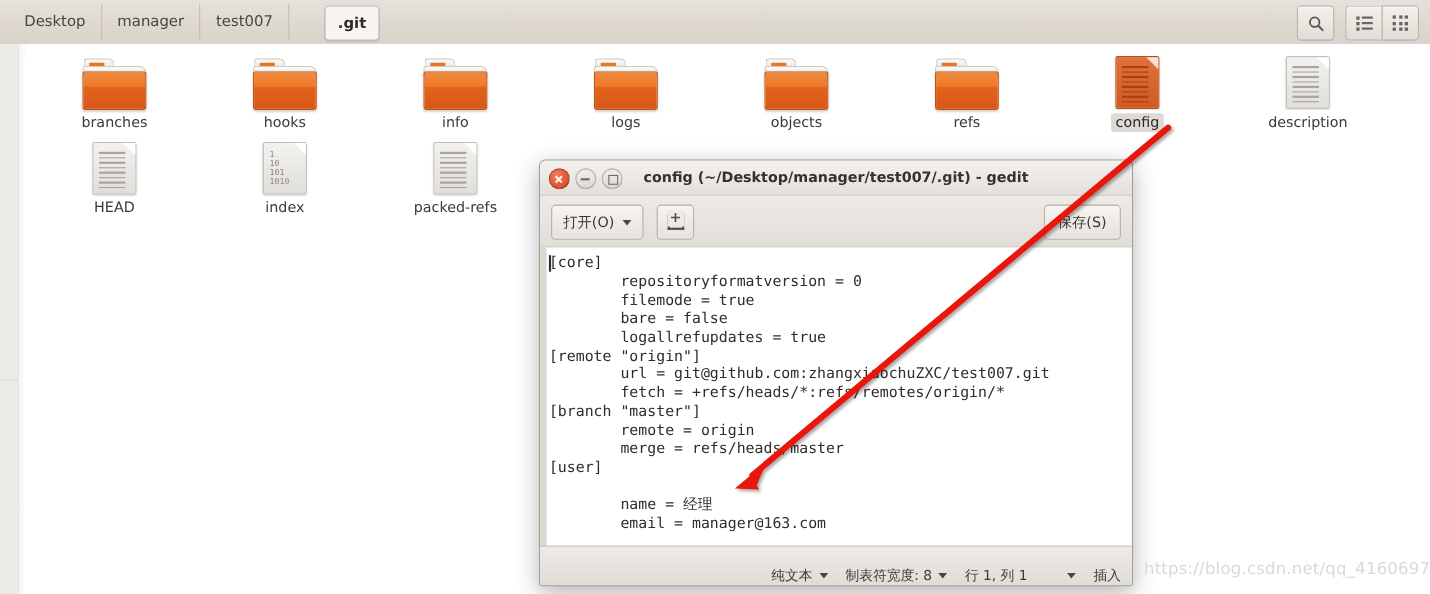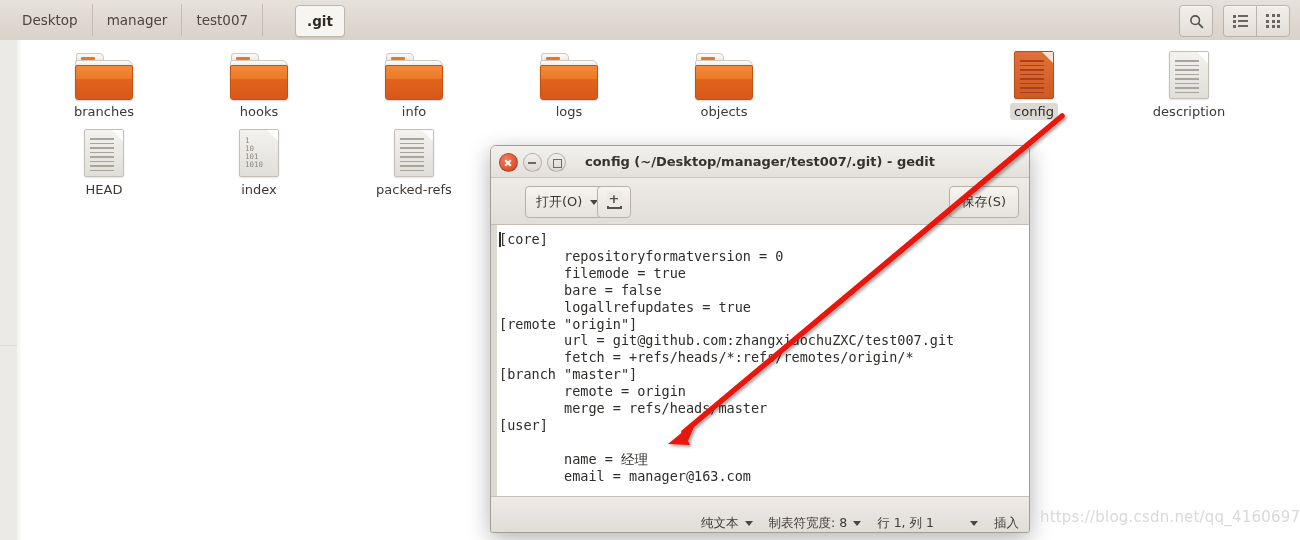--- a/index.html
+++ b/index.html
@@ -156,21 +156,21 @@
   .g-toolbar {
     height: 46px; position: relative;
     background: linear-gradient(to bottom,#eeebe7,#e1ddd7);
     border-bottom: 1px solid #c3bdb6;
   }
   .g-open {
     position: absolute; left: 10px; top: 8px; height: 30px; padding: 0 10px;
     display: flex; align-items: center; gap: 8px;
     background: linear-gradient(to bottom,#f6f4f1,#e6e2dc);
     border: 1px solid #b6b0a8; border-radius: 4px;
-    font-size: 13px; color: #3a3633; margin-left: 24px;
+    font-size: 13px; color: #3a3633;
   }
   .caret { width:0;height:0;border-left:4.5px solid transparent;border-right:4.5px solid transparent;border-top:5px solid #4a4540; }
   .g-new {
     position: absolute; left: 106px; top: 8px; width: 32px; height: 30px;
     background: linear-gradient(to bottom,#f6f4f1,#e6e2dc);
     border: 1px solid #b6b0a8; border-radius: 4px;
     display:flex; align-items:center; justify-content:center;
   }
   .g-new .sh { position: relative; width: 15px; height: 14px; }
   .g-new .sh::before {
@@ -320,20 +320,28 @@
       <div class="fname">logs</div>
     </div>
     <div class="fitem" style="left:646px; top:13px;">
       <div class="folder">
           <div class="tab"></div>
           <div class="lid"></div>
           <div class="body"></div>
         </div>
       <div class="fname">objects</div>
     </div>
+    <div class="fitem" style="left:801px; top:13px;">
+      <div class="folder">
+          <div class="tab"></div>
+          <div class="lid"></div>
+          <div class="body"></div>
+        </div>
+      <div class="fname">refs</div>
+    </div>
     <div class="fitem" style="left:956px; top:11px;">
       <div class="doc orange">
         <div class="page"></div>
           <div class="fold"></div>
         <div class="lines">
             <span></span>
             <span></span>
             <span></span>
             <span></span>
             <span></span>

